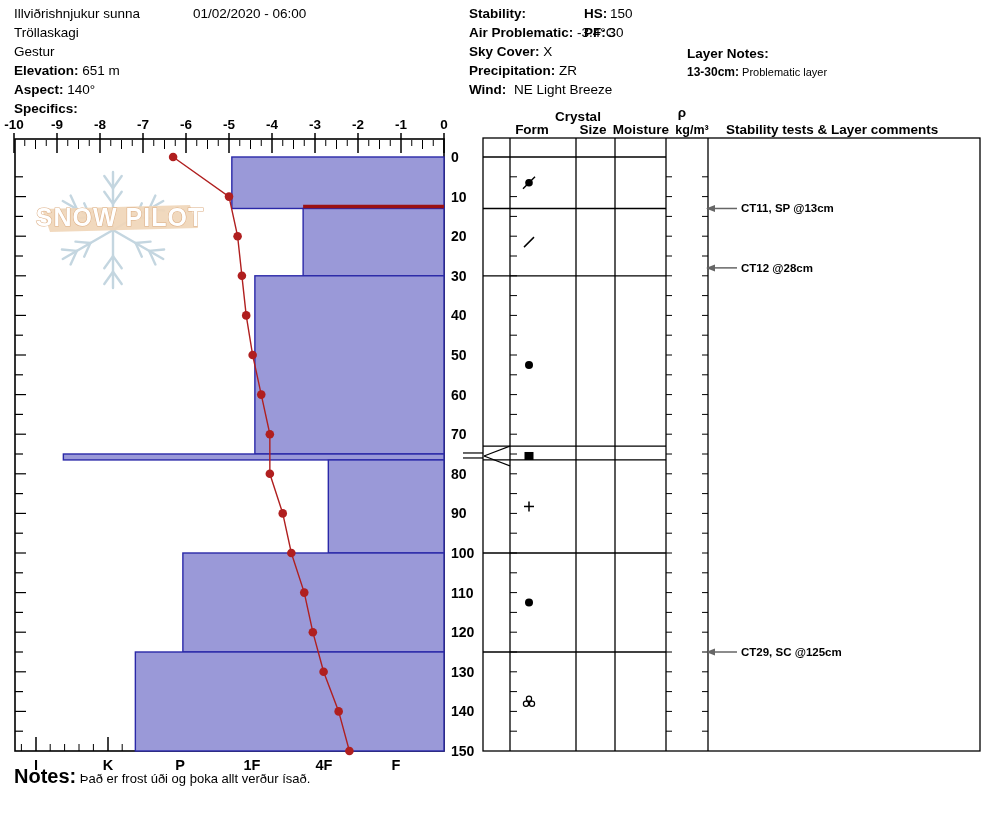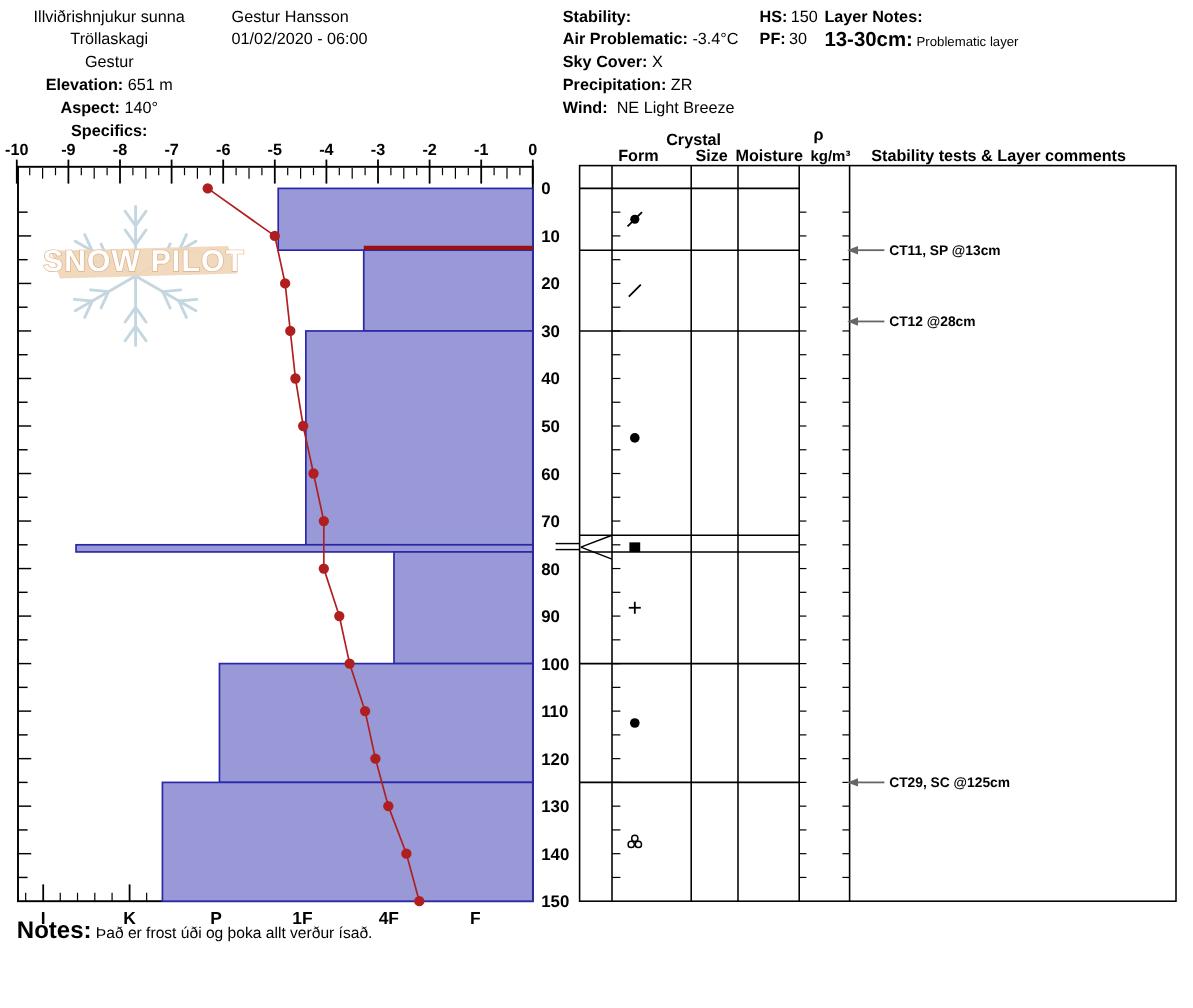--- a/index.html
+++ b/index.html
@@ -1,26 +1,26 @@
 <!DOCTYPE html>
 <html><head>
 <meta charset="utf-8">
 <style>
   html,body{margin:0;padding:0;background:#fff;}
   #page{position:relative;width:994px;height:840px;background:#fff;overflow:hidden;
         font-family:"Liberation Sans",sans-serif;color:#000;}
   .hcol{position:absolute;top:4px;font-size:13.5px;line-height:19px;white-space:nowrap;}
   .hcol b{font-weight:bold;}
-  #col-location{left:28px;text-align:center;}
+  #col-location{left:14px;}
   #col-observer{left:193px;}
   #col-conditions{left:469px;}
-  #col-pit{left:633px;}
-  #col-layernotes{left:687px;}
+  #col-pit{left:584px;}
+  #col-layernotes{left:687px;margin-top:40px;}
   .small-note{font-size:11px;}
-  .small-note b{font-size:17px;}
+  .small-note b{font-size:12px;}
   #notes-line{position:absolute;left:14px;top:765px;font-size:13px;white-space:nowrap;}
   #notes-line b{font-size:20px;}
   #profile-svg{position:absolute;left:0;top:0;}
 </style>
 </head>
 <body>
 
 <div id="page">
 
   <svg id="profile-svg" width="994" height="840" viewBox="0 0 994 840">
@@ -406,21 +406,20 @@
   <div class="hcol" id="col-location">
     <div>Illviðrishnjukur sunna</div>
     <div>Tröllaskagi</div>
     <div>Gestur</div>
     <div><b>Elevation:</b><span> 651 m</span></div>
     <div><b>Aspect:</b><span> 140°</span></div>
     <div><b>Specifics:</b><span></span></div>
   </div>
 
   <div class="hcol" id="col-observer">
-    <div>Gestur Hansson</div>
     <div>01/02/2020 - 06:00</div>
   </div>
 
   <div class="hcol" id="col-conditions">
     <div><b>Stability:</b><span></span></div>
     <div><b>Air Problematic:</b><span> -3.4°C</span></div>
     <div><b>Sky Cover:</b><span> X</span></div>
     <div><b>Precipitation:</b><span> ZR</span></div>
     <div><b>Wind:</b>&nbsp;<span> NE Light Breeze</span></div>
   </div>

